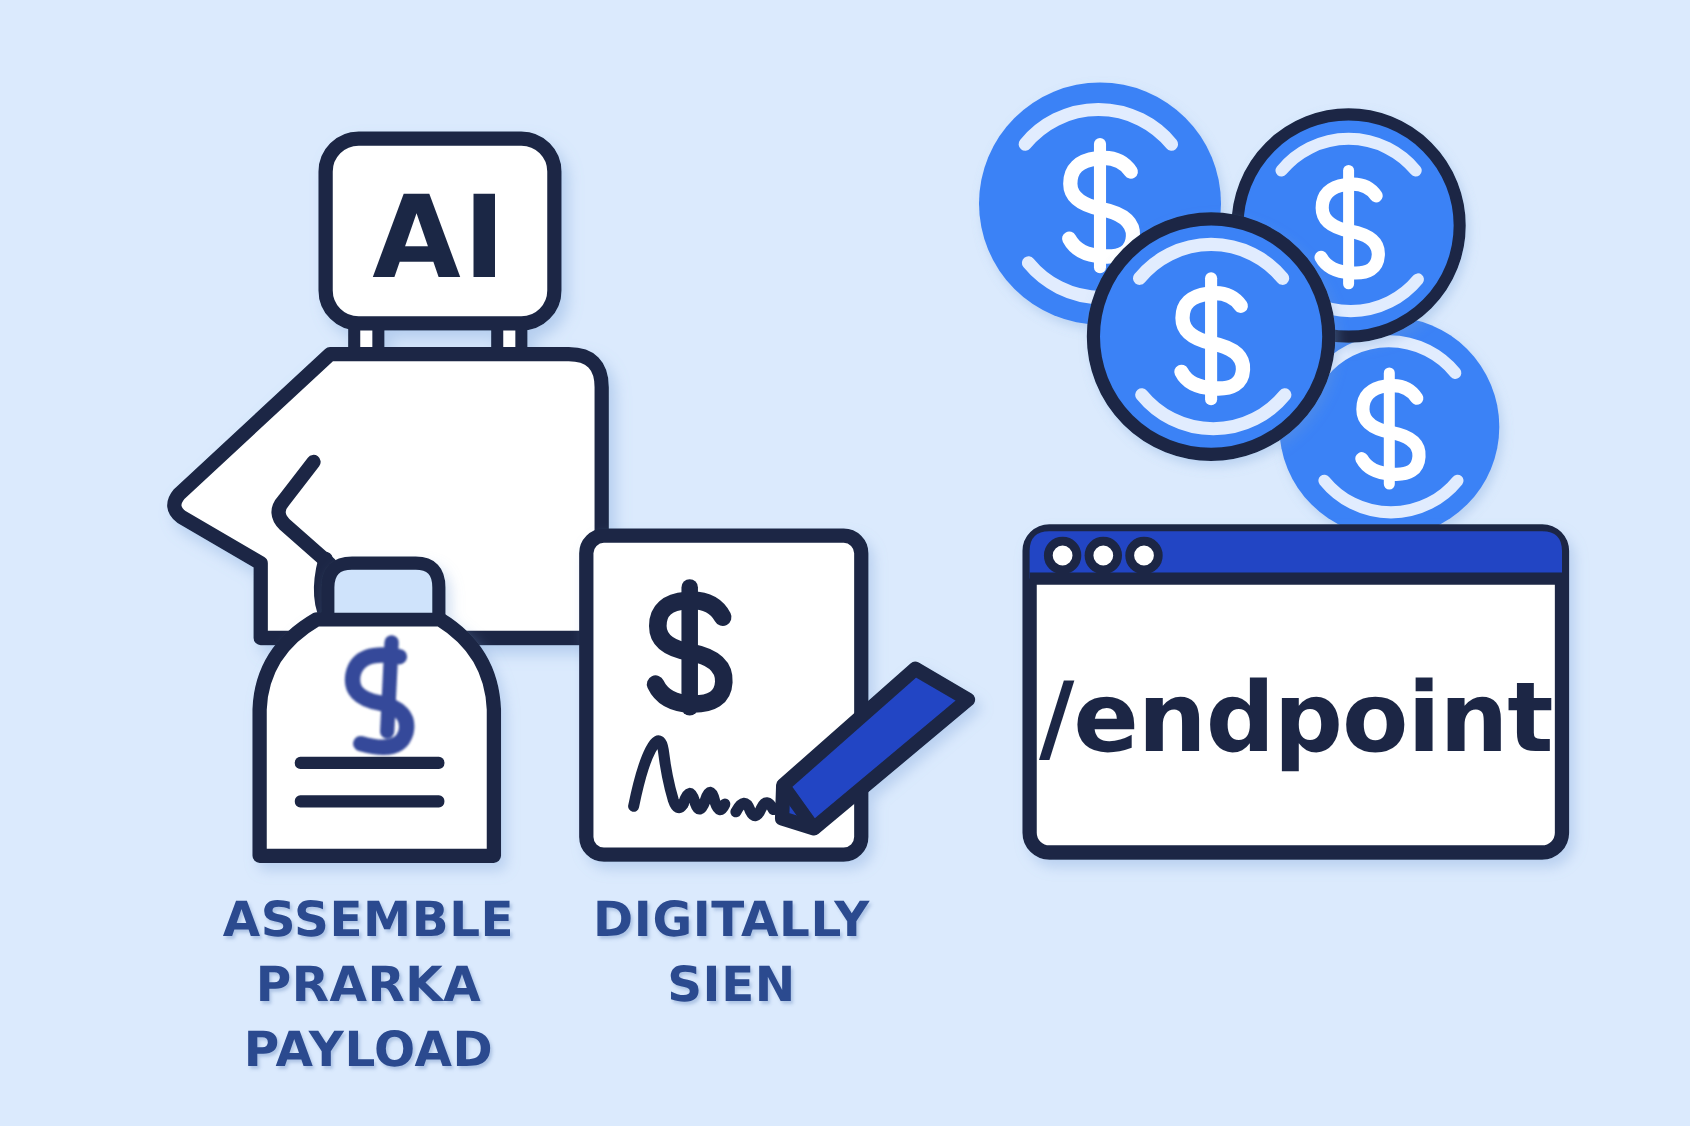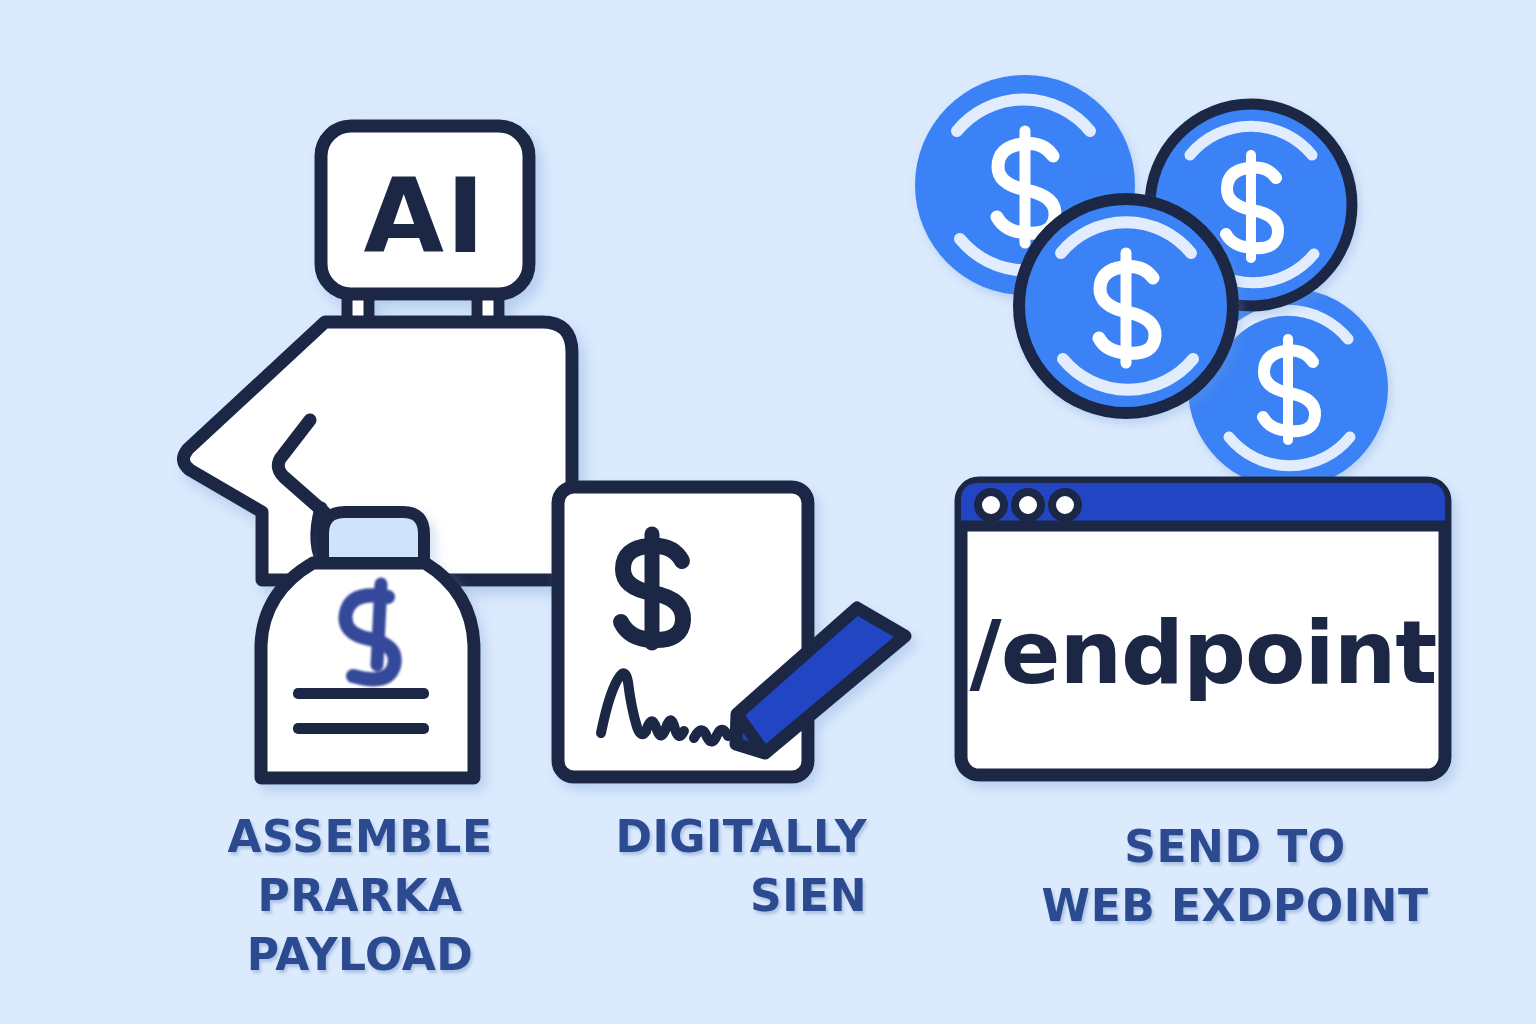--- a/index.html
+++ b/index.html
@@ -11,21 +11,20 @@
     width: 1536px;
     height: 1024px;
     overflow: hidden;
     font-family: "DejaVu Sans", sans-serif;
   }
   #scene {
     position: relative;
     width: 1216px;
     height: 1024px;
     background: #dbeafd;
-    margin-left: 25px;
   }
   #scene > svg.layer {
     position: absolute;
     left: 0;
     top: 0;
     width: 1536px;
     height: 1024px;
   }
   .caption {
     position: absolute;
@@ -34,21 +33,21 @@
     font-weight: bold;
     font-size: 44px;
     line-height: 1.34;
     letter-spacing: 0.5px;
     color: #2b4a8f;
     text-shadow: 2px 3px 3px rgba(120,150,200,0.45);
     white-space: pre-line;
     user-select: none;
   }
   #caption-1 { left: 120px;  top: 808px; width: 430px; }
-  #caption-2 { left: 452px;  top: 808px; width: 390px; text-align: right; }
+  #caption-2 { left: 470px;  top: 808px; width: 390px; }
   #caption-3 { left: 960px;  top: 818px; width: 500px; }
 </style>
 </head>
 <body>
 
 <div id="scene">
 
   <svg class="layer" viewBox="0 0 1536 1024">
     <defs>
       <filter id="softshadow" x="-30%" y="-30%" width="170%" height="170%">
@@ -172,16 +171,14 @@
     </g>
 
     <text x="400" y="252" text-anchor="middle" font-family="DejaVu Sans, sans-serif" font-size="104" font-weight="bold" fill="#1b2745" letter-spacing="2">AI</text>
   </svg>
 
   <div class="caption" id="caption-1">ASSEMBLE
 PRARKA
 PAYLOAD</div>
   <div class="caption" id="caption-2">DIGITALLY
 SIEN</div>
-  <div class="caption" id="caption-3">SEND TO
-WEB EXDPOINT</div>
 
 </div>
 
 </body></html>

